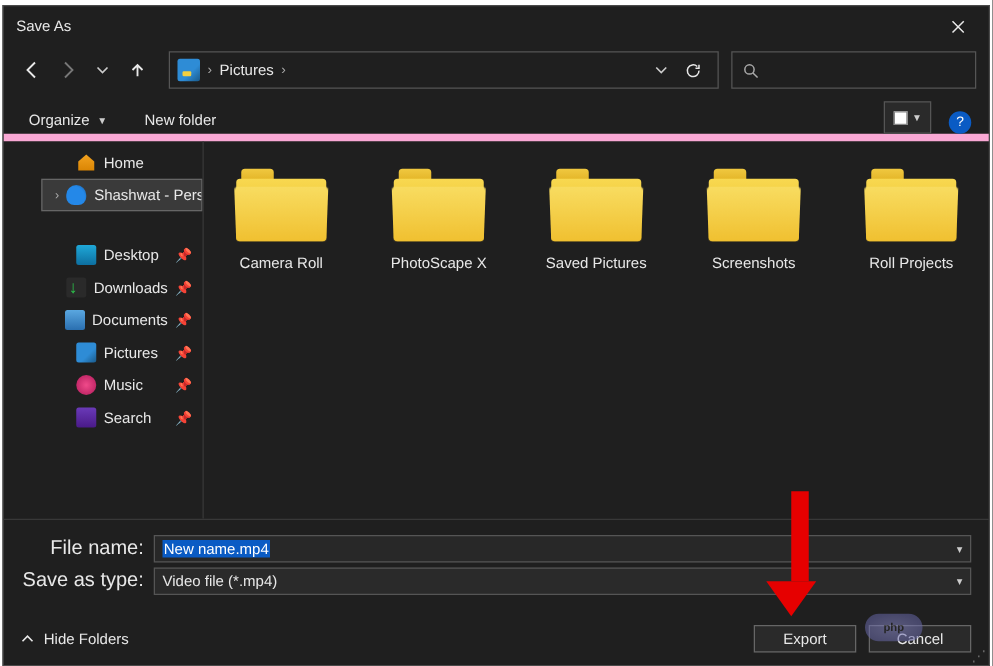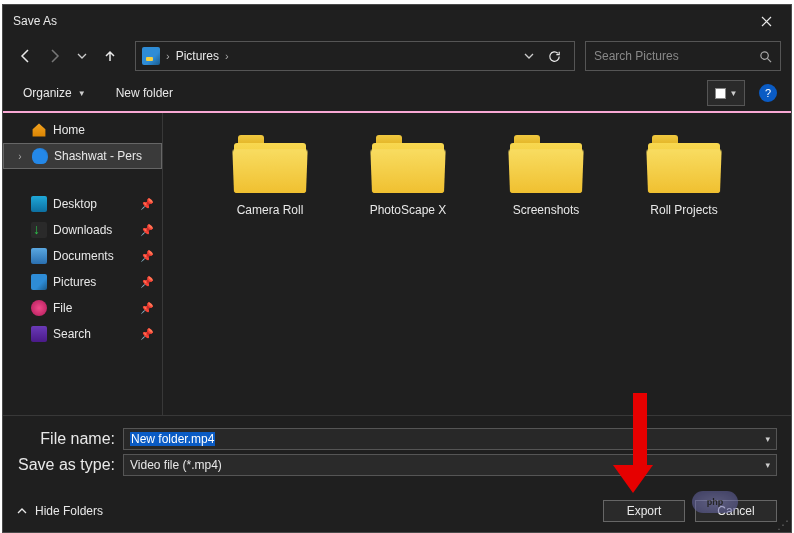--- a/index.html
+++ b/index.html
@@ -15,30 +15,30 @@
 .addr-icon { width: 18px; height: 18px; background: linear-gradient(135deg,#2e8cd6 60%,#1a5a8a); border-radius: 2px; flex-shrink: 0; position: relative; }
 .addr-icon::after { content:""; position:absolute; left:4px; top:10px; width:7px; height:4px; background:#f4d040; border-radius:1px; }
 .addr-sep { color: #aaa; margin: 0 6px; font-size: 11px; }
 .addr-text { color: #e8e8e8; }
 .addr-spacer { flex: 1; }
 .refresh-btn { width: 28px; height: 28px; display: flex; align-items: center; justify-content: center; margin-left: 6px; cursor:pointer; }
 .searchbox { width: 196px; height: 30px; border: 1px solid #555; background: #1f1f1f; display: flex; align-items: center; padding: 0 8px; }
 .searchbox input { flex: 1; background: transparent; border: none; outline: none; color: #e8e8e8; font-size: 12px; }
 .searchbox input::placeholder { color: #888; }
 .search-icon { color: #999; font-size: 13px; }
-.toolbar { height: 38px; display: flex; align-items: center; padding: 0 14px; border-bottom: 2px solid #f9a8d4; }
+.toolbar { height: 38px; display: flex; align-items: flex-end; padding: 0 14px; border-bottom: 6px solid #f9a8d4; }
 .tool-btn { display: flex; align-items: center; gap: 6px; padding: 4px 6px; cursor: pointer; font-size: 12px; }
 .tool-btn .caret { font-size: 8px; color: #ccc; }
 .toolbar .spacer { flex: 1; }
 .view-btn { width: 38px; height: 26px; border: 1px solid #555; display: flex; align-items: center; justify-content: center; gap: 4px; background: #2a2a2a; cursor:pointer; }
 .view-icon-sq { width: 11px; height: 11px; background: #fff; border: 1px solid #888; }
 .help-btn { width: 18px; height: 18px; border-radius: 50%; background: #0a5bc4; color: #fff; display: flex; align-items: center; justify-content: center; font-size: 11px; margin-left: 14px; cursor:pointer; }
 .body-area { flex: 1; display: flex; overflow: hidden; }
 .sidebar { width: 160px; border-right: 1px solid #383838; overflow: hidden; padding-top: 4px; }
-.tree-item { display: flex; align-items: center; height: 26px; padding-left: 10px; gap: 6px; cursor: pointer; font-size: 12px; white-space: nowrap; overflow: hidden; }
+.tree-item { display: flex; align-items: center; height: 26px; padding-left: 10px; gap: 6px; cursor: pointer; font-size: 12px; white-space: nowrap; overflow: hidden; margin-left: 30px; }
 .tree-item.highlight { background: #3a3a3a; border: 1px solid #666; }
 .tree-indent { width: 12px; display:flex; align-items:center; justify-content:center; color:#aaa; font-size:10px; }
 .icon-sq { width: 16px; height: 16px; border-radius: 2px; flex-shrink: 0; }
 .icon-home { background: linear-gradient(#f5a623,#d88200); clip-path: polygon(50% 10%, 90% 45%, 90% 90%, 10% 90%, 10% 45%); }
 .icon-cloud { background: radial-gradient(circle at 40% 60%, #2488e8 60%, #1a5a9a); border-radius: 50% 50% 40% 40%; }
 .icon-desktop { background: linear-gradient(#1fa8d8,#0d6fa0); border-radius: 2px; }
 .icon-download { background: #2a2a2a; position:relative; }
 .icon-download::before { content:"↓"; position:absolute; left:2px; top:-1px; color:#2cc04a; font-size:14px; font-weight:bold; }
 .icon-doc { background: linear-gradient(#5aa7e0,#2a6fb0); border-radius:2px; }
 .icon-pic { background: linear-gradient(135deg,#2e8cd6 60%,#1a5a8a); border-radius:2px; }
@@ -116,21 +116,20 @@
       <svg width="10" height="10" viewBox="0 0 10 10">
           <path d="M1 3 L5 7 L9 3" stroke="#ccc" stroke-width="1.3" fill="none"></path>
         </svg>
       <div class="refresh-btn">
         <svg width="15" height="15" viewBox="0 0 16 16">
             <path d="M13 8 A5 5 0 1 1 11.5 4.5 M13 3 L13 6 L10 6" stroke="#e8e8e8" stroke-width="1.3" fill="none"></path>
           </svg>
       </div>
     </div>
     <div class="searchbox">
-      <input placeholder="Search Pictures" style="">
       <span class="search-icon">
         <svg width="13" height="13" viewBox="0 0 14 14">
             <circle cx="6" cy="6" r="4" stroke="#aaa" stroke-width="1.3" fill="none"></circle>
             <path d="M9 9 L13 13" stroke="#aaa" stroke-width="1.3"></path>
           </svg>
       </span>
     </div>
   </div>
 
   <div class="toolbar">
@@ -182,21 +181,21 @@
       </div>
       <div class="tree-item">
         <span class="tree-indent"></span>
         <div class="icon-sq icon-pic"></div>
         <span>Pictures</span>
         <span class="pin">📌</span>
       </div>
       <div class="tree-item">
         <span class="tree-indent"></span>
         <div class="icon-sq icon-music"></div>
-        <span>File</span>
+        <span>Music</span>
         <span class="pin">📌</span>
       </div>
       <div class="tree-item">
         <span class="tree-indent"></span>
         <div class="icon-sq icon-video"></div>
         <span>Search</span>
         <span class="pin">📌</span>
       </div>
     </div>
 
@@ -210,20 +209,28 @@
             </div>
           <div class="folder-label">Camera Roll</div>
         </div>
         <div class="folder-item">
           <div class="folder-icon">
               <div class="folder-tab"></div>
               <div class="folder-body"></div>
               <div class="folder-flap"></div>
             </div>
           <div class="folder-label">PhotoScape X</div>
+        </div>
+        <div class="folder-item">
+          <div class="folder-icon">
+              <div class="folder-tab"></div>
+              <div class="folder-body"></div>
+              <div class="folder-flap"></div>
+            </div>
+          <div class="folder-label">Saved Pictures</div>
         </div>
         <div class="folder-item">
           <div class="folder-icon">
               <div class="folder-tab"></div>
               <div class="folder-body"></div>
               <div class="folder-flap"></div>
             </div>
           <div class="folder-label">Screenshots</div>
         </div>
         <div class="folder-item">
@@ -235,21 +242,21 @@
           <div class="folder-label">Roll Projects</div>
         </div>
       </div>
     </div>
   </div>
 
   <div class="bottom-panel">
     <div class="form-row">
       <div class="form-label">File name:</div>
       <div class="form-input">
-        <span class="sel-text">New folder.mp4</span>
+        <span class="sel-text">New name.mp4</span>
         <span class="combo-caret">▾</span>
       </div>
     </div>
     <div class="form-row">
       <div class="form-label">Save as type:</div>
       <div class="form-input sel">
         <span>Video file (*.mp4)</span>
         <span class="combo-caret">▾</span>
       </div>
     </div>

